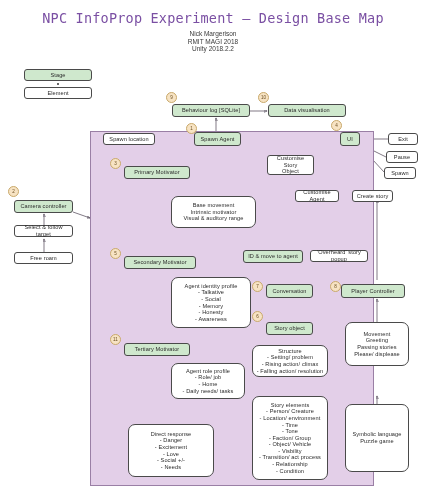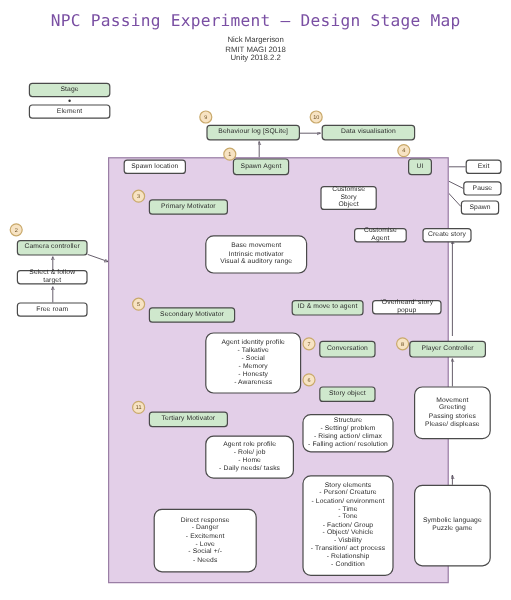--- a/index.html
+++ b/index.html
@@ -56,21 +56,21 @@
   .legend-dot{position:absolute;width:2px;height:2px;background:#333;border-radius:50%;}
 
   svg.wires{position:absolute;left:0;top:0;width:426px;height:500px;pointer-events:none;}
   svg.wires line, svg.wires path{stroke:#4a4050;stroke-width:.7;fill:none;}
 </style>
 </head>
 <body>
 
 <div id="root">
 
-  <div class="title">NPC Passing Experiment – Design Stage Map</div>
+  <div class="title">NPC InfoProp Experiment – Design Base Map</div>
   <div class="subtitle">
     <div>Nick Margerison</div>
     <div>RMIT MAGI 2018</div>
     <div>Unity 2018.2.2</div>
   </div>
 
   <div class="node stage" style="left:24px;top:69px;width:68px;height:12px;">Stage</div>
   <div class="legend-dot" style="left:57px;top:83px;"></div>
   <div class="node element" style="left:24px;top:87px;width:68px;height:12px;">Element</div>
 

